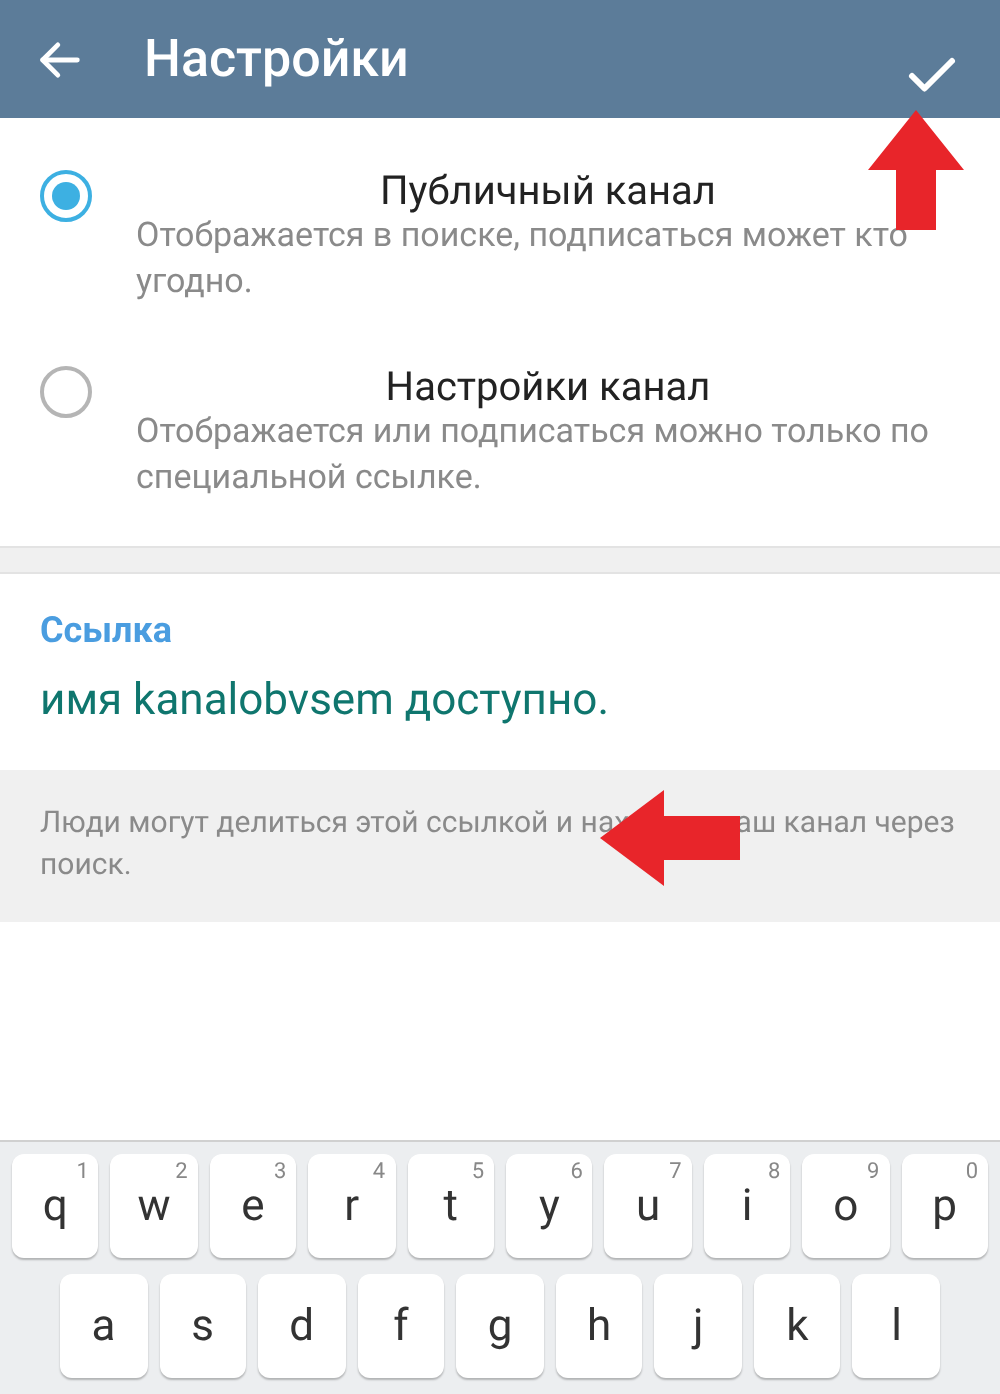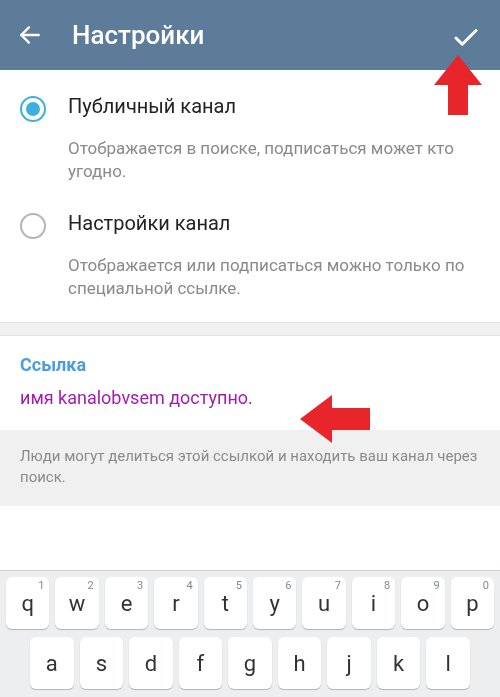--- a/index.html
+++ b/index.html
@@ -1,34 +1,34 @@
 <!DOCTYPE html>
 <html><head>
 <meta charset="utf-8">
 <style>
   * { box-sizing: border-box; margin: 0; padding: 0; }
   html, body { width: 500px; height: 697px; font-family: -apple-system, Roboto, "Helvetica Neue", Arial, sans-serif; background: #fff; overflow: hidden; }
-  .header { background: #5c7c99; height: 70px; display: flex; align-items: center; padding: 0 16px; color: #fff; position: relative; }
+  .header { background: #5c7c99; height: 59px; display: flex; align-items: center; padding: 0 16px; color: #fff; position: relative; }
   .header .back { width: 28px; height: 28px; display: flex; align-items: center; justify-content: center; cursor: pointer; }
   .header .title { font-size: 26px; font-weight: 500; margin-left: 28px; }
   .header .check { position: absolute; right: 18px; top: 22px; width: 32px; height: 32px; display: flex; align-items: center; justify-content: center; cursor: pointer; }
   .content { background: #fff; }
   .radio-group { padding: 14px 20px 4px 20px; }
   .radio-item { display: flex; align-items: flex-start; padding: 10px 0 18px 0; cursor: pointer; }
   .radio-circle { width: 26px; height: 26px; border-radius: 50%; border: 2px solid #b5b5b5; flex-shrink: 0; margin-top: 2px; position: relative; }
   .radio-circle.selected { border-color: #3db0e2; }
   .radio-circle.selected::after { content: ""; position: absolute; width: 14px; height: 14px; background: #3db0e2; border-radius: 50%; top: 50%; left: 50%; transform: translate(-50%, -50%); }
   .radio-text { margin-left: 22px; flex: 1; }
-  .radio-label { font-size: 20px; color: #222; font-weight: 400; }
-  .radio-desc { font-size: 17px; color: #8a8a8a; margin-top: 19px; line-height: 1.35; }
+  .radio-label { font-size: 20px; color: #222; font-weight: 400; text-align: center; }
+  .radio-desc { font-size: 17px; color: #8a8a8a; margin-top: 0; line-height: 1.35; }
   .divider { height: 14px; background: #f0f0f0; border-top: 1px solid #e3e3e3; border-bottom: 1px solid #e3e3e3; }
   .link-section { padding: 18px 20px 6px 20px; position: relative; }
   .section-title { color: #4a9de0; font-size: 18px; font-weight: 700; }
   .link-input { border: none; outline: none; font-size: 21px; color: #222; width: 100%; padding: 18px 0 10px 0; border-bottom: 1px solid #4a9de0; background: transparent; }
-  .status-text { color: #a21caf; font-size: 18px; margin-top: 12px; }
+  .status-text { color: #0f766e; font-size: 22px; margin-top: 12px; }
   .help-section { background: #f0f0f0; padding: 16px 20px 18px 20px; margin-top: 16px; }
   .help-text { color: #8a8a8a; font-size: 15px; line-height: 1.4; }
   .keyboard { position: absolute; bottom: 0; left: 0; right: 0; background: #eceef0; border-top: 1px solid #d0d0d0; padding: 6px 3px 0 3px; }
   .kb-row { display: flex; justify-content: center; margin-bottom: 8px; }
   .kb-key { background: #fff; border-radius: 6px; margin: 0 3px; height: 52px; flex: 1; display: flex; align-items: center; justify-content: center; font-size: 22px; color: #333; position: relative; box-shadow: 0 1px 1px rgba(0,0,0,0.25); cursor: pointer; }
   .kb-key .num { position: absolute; top: 2px; right: 5px; font-size: 11px; color: #888; }
   .kb-row2 { padding: 0 24px; }
   .arrow-red { position: absolute; }
   .arrow-top { right: 16px; top: 55px; }
   .arrow-mid { left: 300px; top: 392px; }

